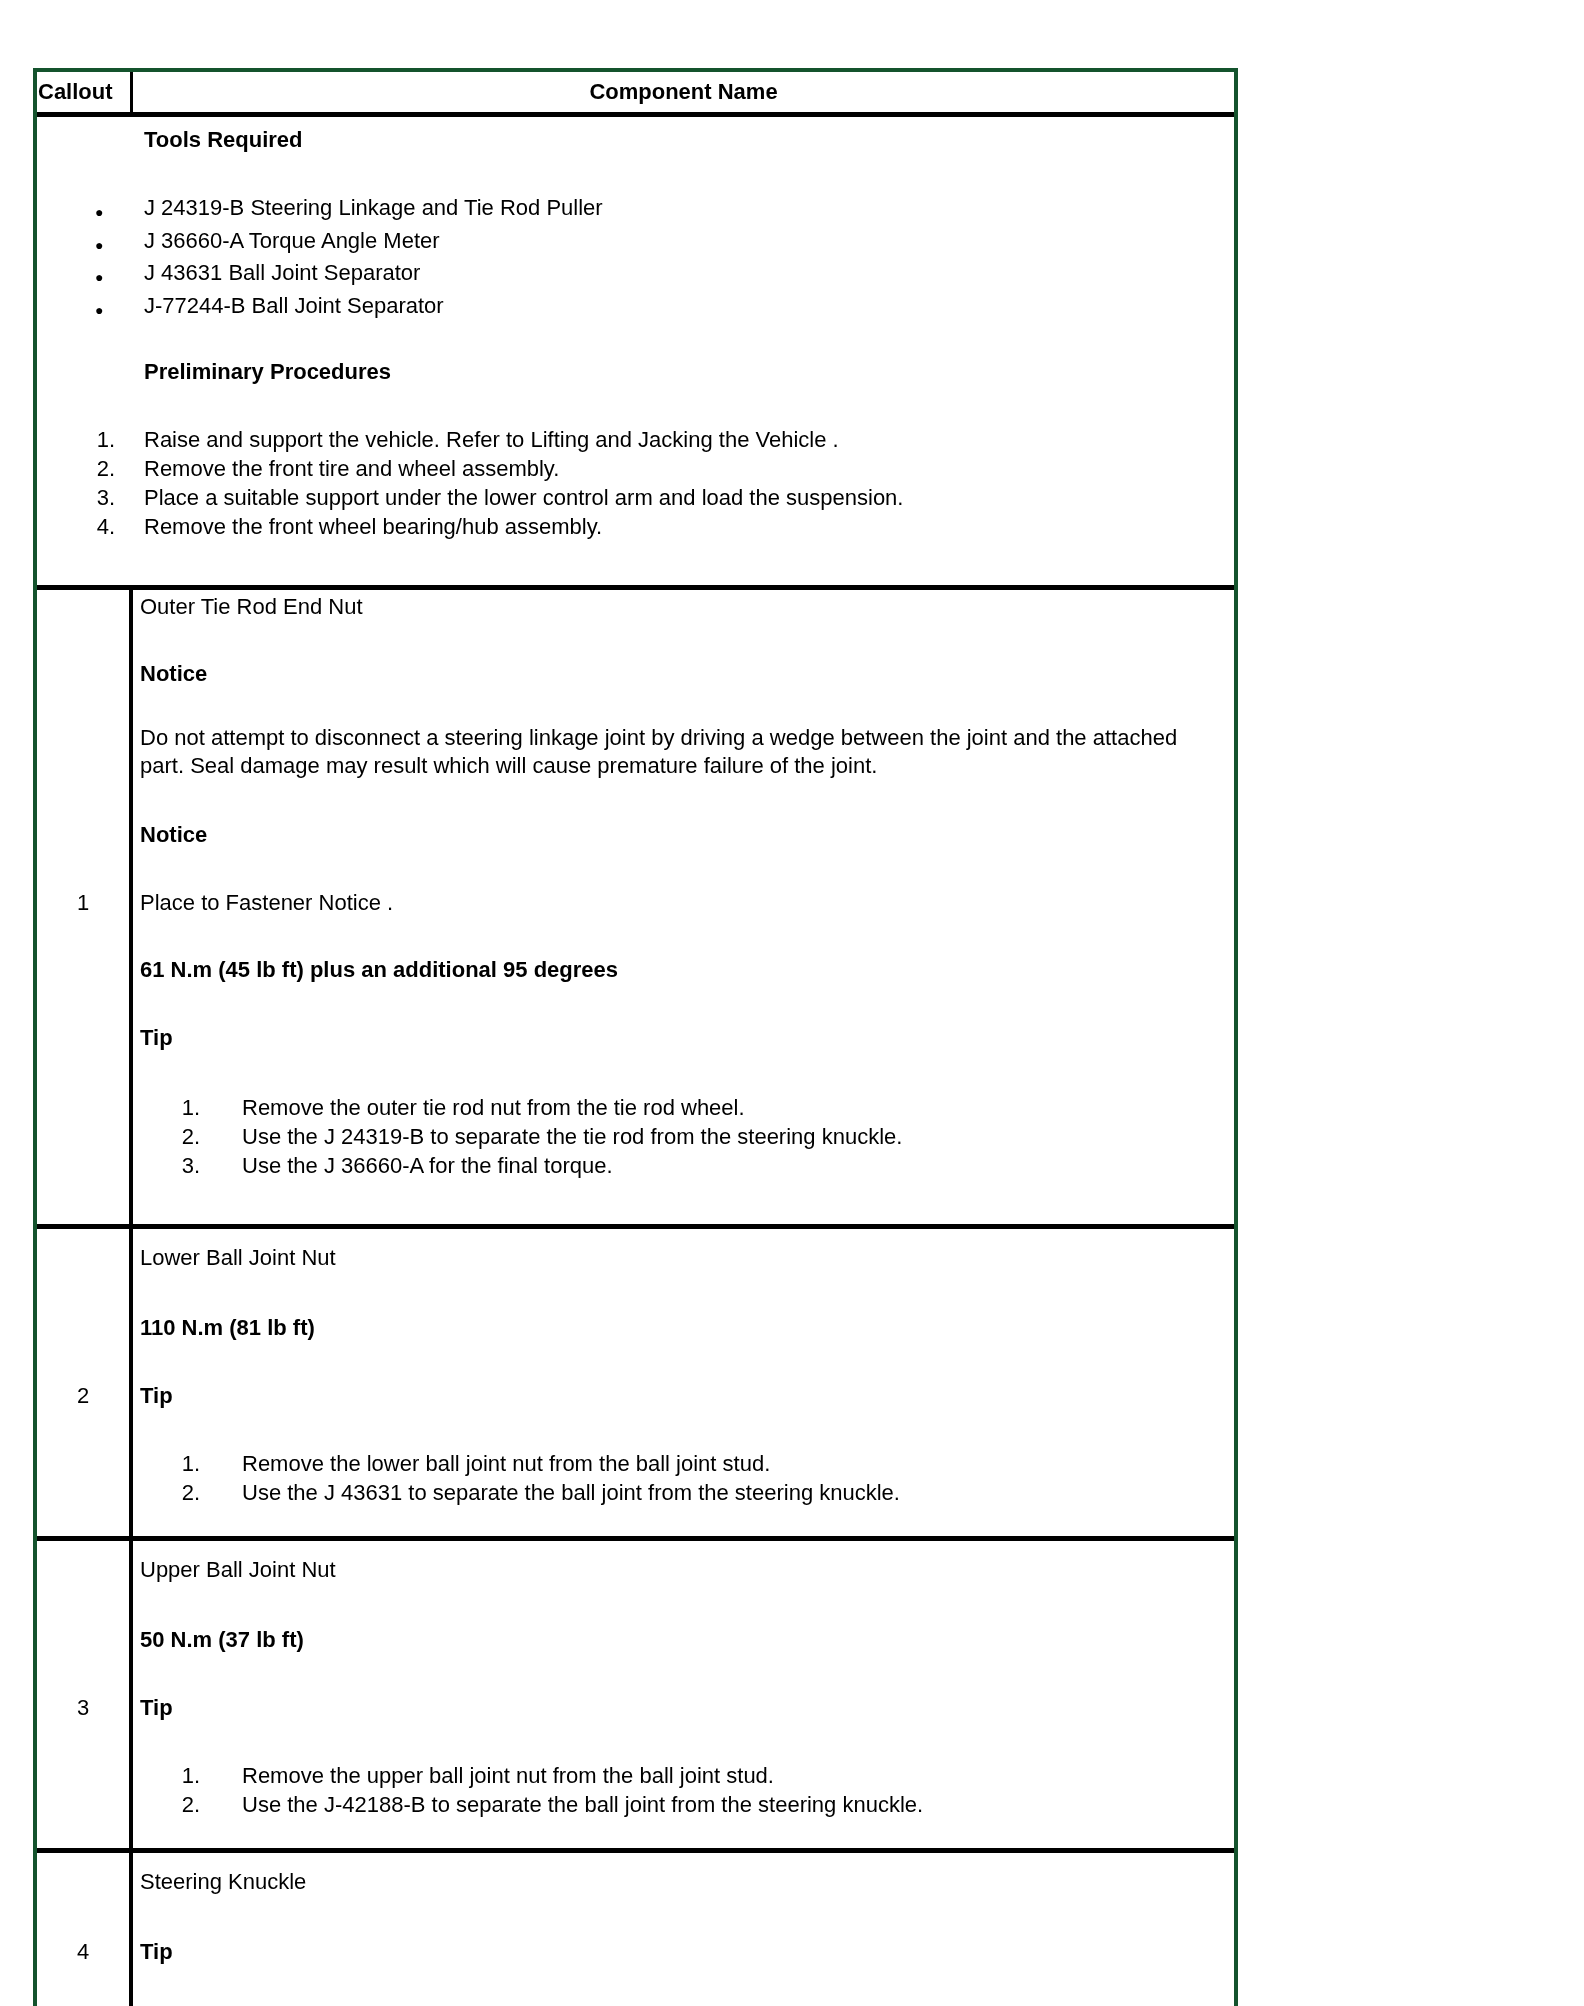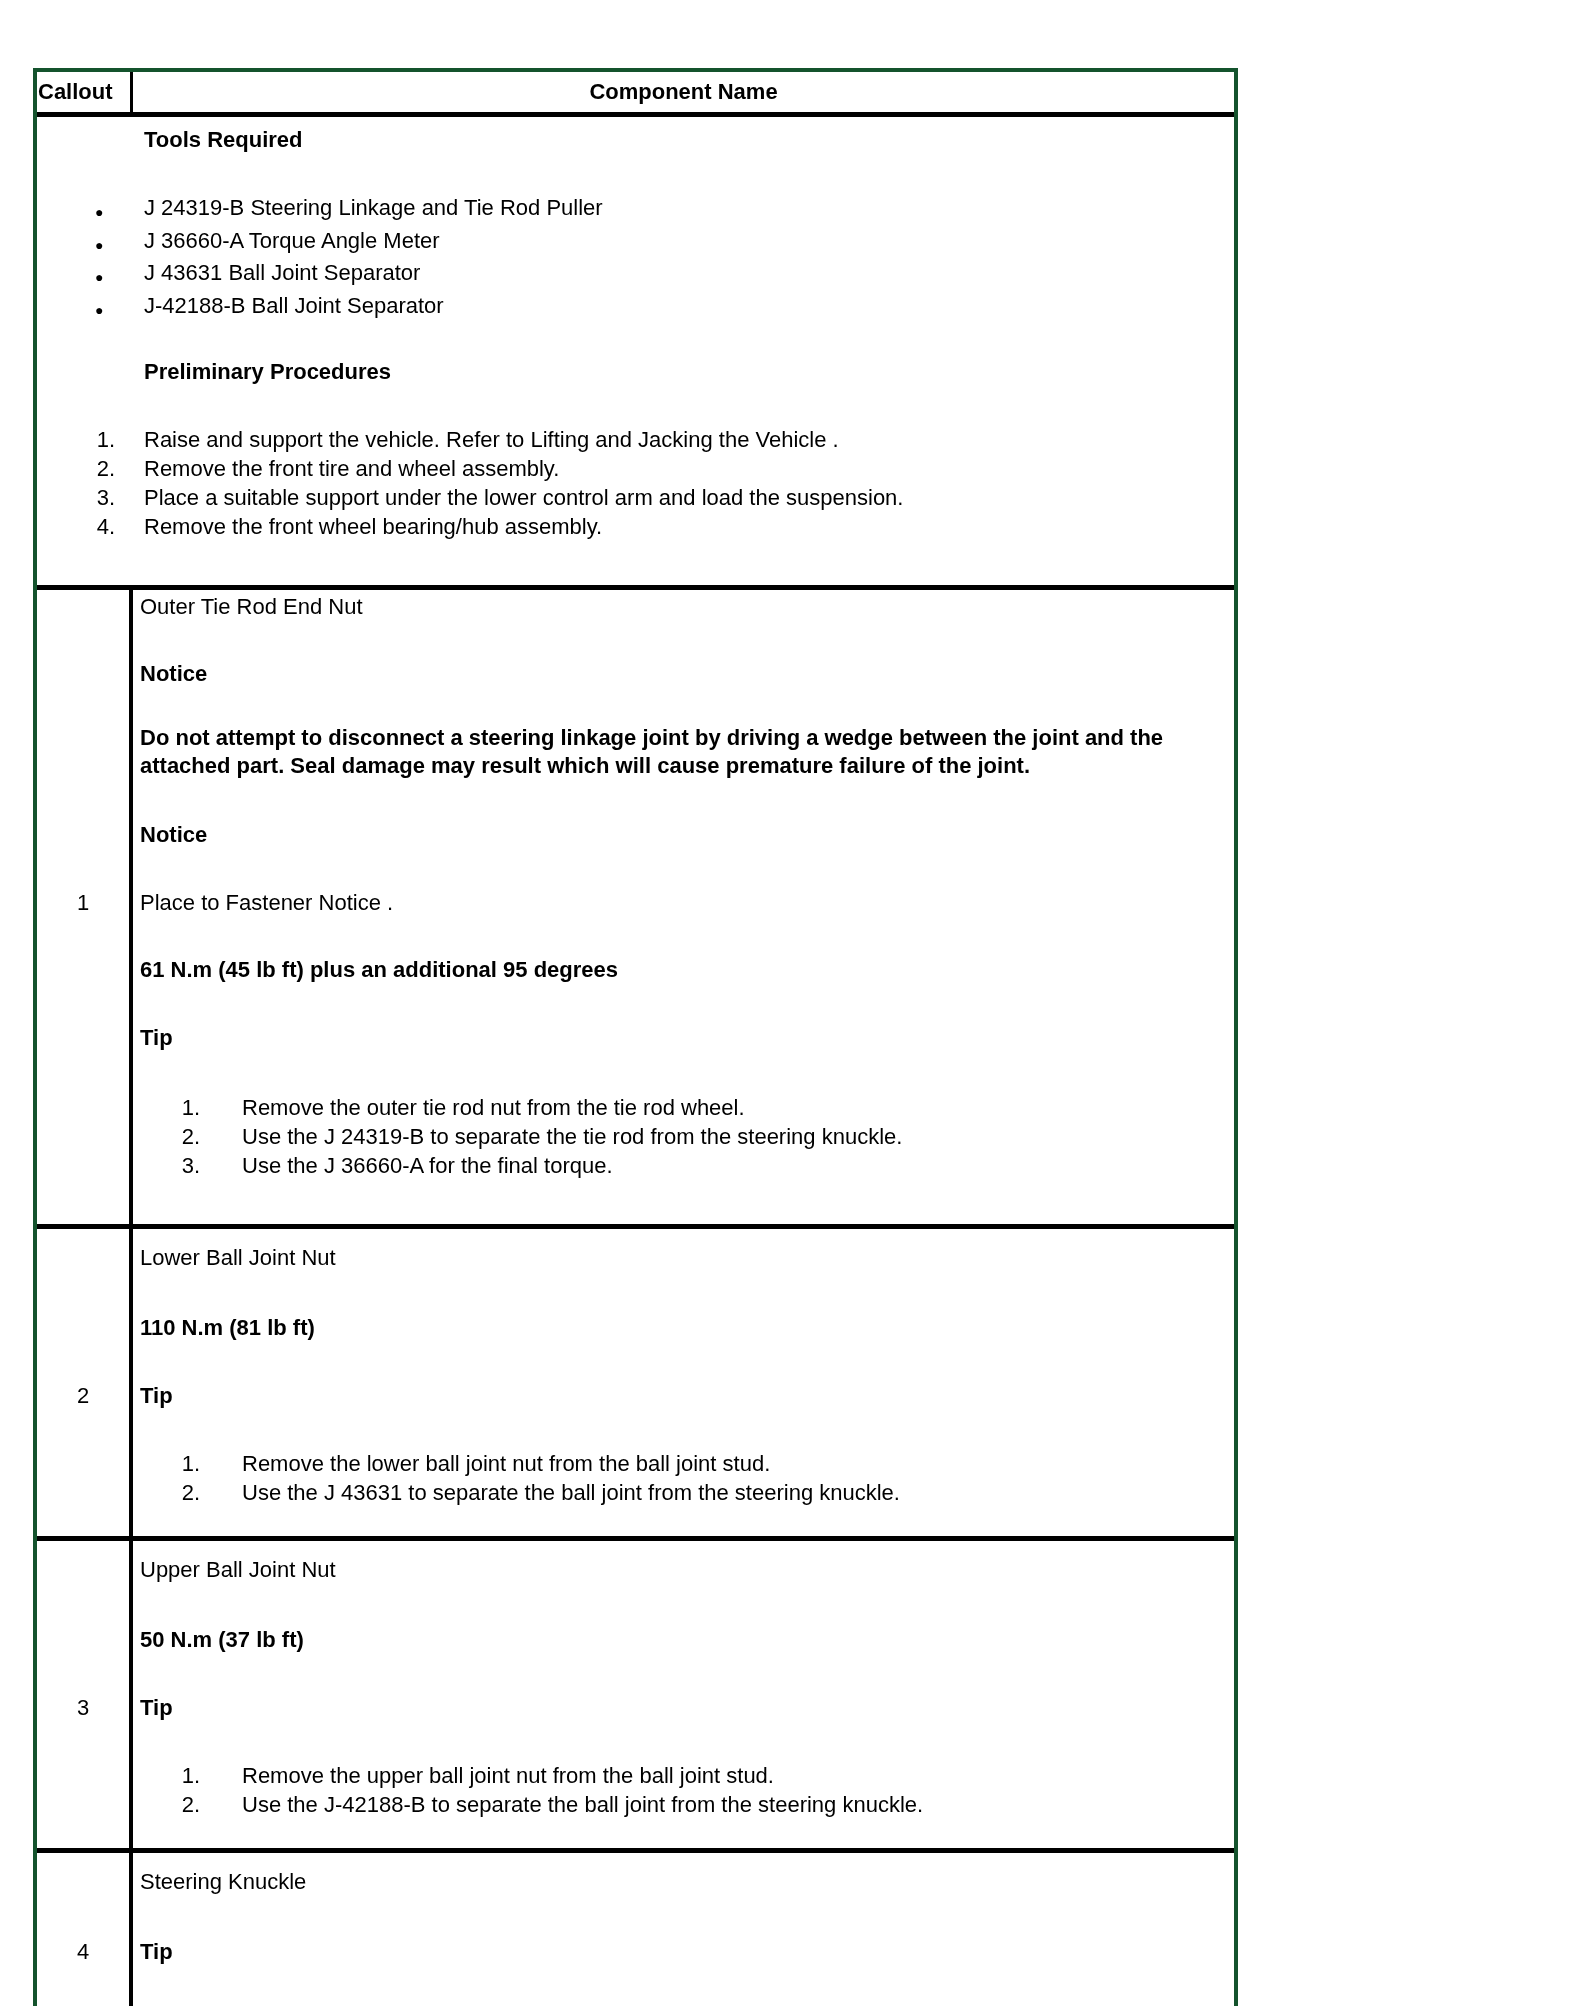--- a/index.html
+++ b/index.html
@@ -16,21 +16,21 @@
          font-weight:bold; font-size:22px; line-height:40px; text-align:center; }
   .row { position:absolute; left:0; right:0; box-sizing:border-box; }
   .row.bordered { border-top:5px solid #000; }
   .callout-cell { position:absolute; left:0; top:0; bottom:0; width:96px;
          border-right:4px solid #000; box-sizing:border-box; }
   .callout-num { position:absolute; left:0; width:92px; text-align:center;
          font-size:22px; }
   .content { position:absolute; left:103px; right:10px; top:0; font-size:22px; }
   .content.full { left:107px; }
   .line { position:absolute; left:0; white-space:nowrap; font-size:22px; line-height:26px; }
-  .wrap { position:absolute; left:0; right:0; font-size:22px; line-height:28px; white-space:normal;font-weight:bold; }
+  .wrap { position:absolute; left:0; right:0; font-size:22px; line-height:28px; white-space:normal; }
   .b { font-weight:bold; }
   .bullet { position:absolute; font-size:22px; line-height:26px; }
   .num { position:absolute; font-size:22px; line-height:26px; text-align:right; width:30px; }
 </style>
 </head>
 <body>
 
 <div class="tbl">
 
   <div class="hdr">
@@ -42,21 +42,21 @@
     <div class="content full" style="left:0; right:0;">
       <div class="line b" style="left:107px; top:10px;">Tools Required</div>
 
       <span class="bullet" style="left:58px; top:82px; font-size:14px;">●</span>
       <div class="line" style="left:107px; top:78px;">J 24319-B Steering Linkage and Tie Rod Puller</div>
       <span class="bullet" style="left:58px; top:115px; font-size:14px;">●</span>
       <div class="line" style="left:107px; top:111px;">J 36660-A Torque Angle Meter</div>
       <span class="bullet" style="left:58px; top:147px; font-size:14px;">●</span>
       <div class="line" style="left:107px; top:143px;">J 43631 Ball Joint Separator</div>
       <span class="bullet" style="left:58px; top:180px; font-size:14px;">●</span>
-      <div class="line" style="left:107px; top:176px;">J-42188-B Ball Joint Separator</div>
+      <div class="line" style="left:107px; top:176px;">J-77244-B Ball Joint Separator</div>
 
       <div class="line b" style="left:107px; top:242px;">Preliminary Procedures</div>
 
       <span class="num" style="left:48px; top:310px;">1.</span>
       <div class="line" style="left:107px; top:310px;">Raise and support the vehicle. Refer to Lifting and Jacking the Vehicle .</div>
       <span class="num" style="left:48px; top:339px;">2.</span>
       <div class="line" style="left:107px; top:339px;">Remove the front tire and wheel assembly.</div>
       <span class="num" style="left:48px; top:368px;">3.</span>
       <div class="line" style="left:107px; top:368px;">Place a suitable support under the lower control arm and load the suspension.</div>
       <span class="num" style="left:48px; top:397px;">4.</span>

